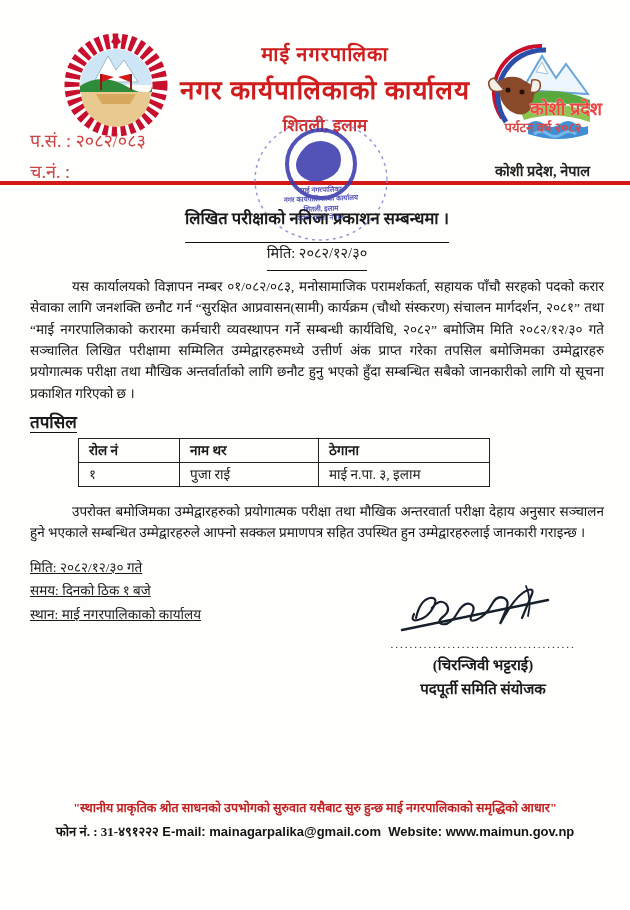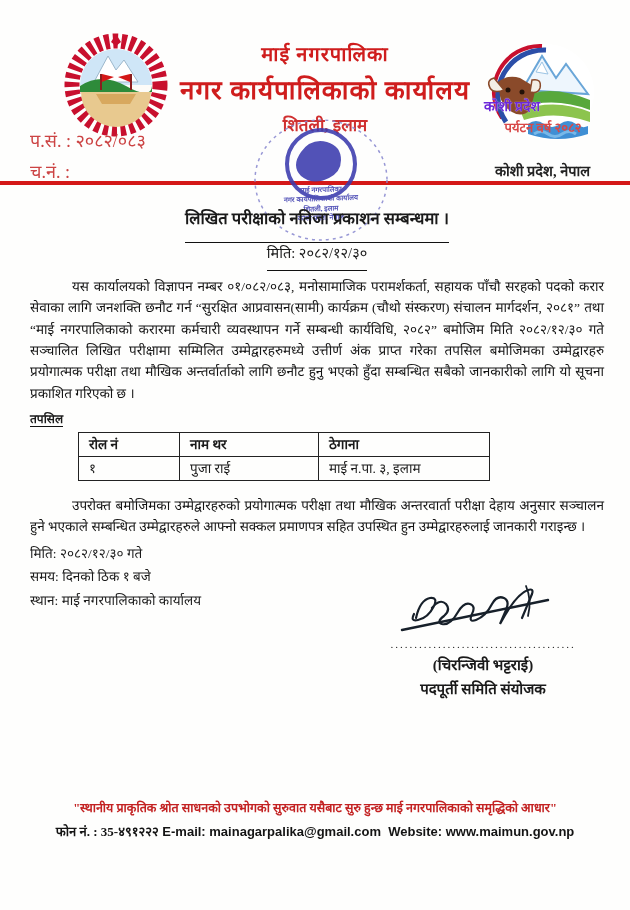--- a/index.html
+++ b/index.html
@@ -5,22 +5,22 @@
   html,body{margin:0;padding:0;background:#e8e8e8;}
   .page{
     position:relative;width:630px;height:910px;margin:0 auto;
     background:#fefefd;overflow:hidden;
     font-family:"Liberation Serif","DejaVu Serif",serif;
     color:#1a1a1a;
   }
   
   .emblem{position:absolute;left:56px;top:30px;width:120px;height:110px;}
   .koshi-logo{position:absolute;right:28px;top:38px;width:118px;height:112px;}
-  .koshi-title{position:absolute;left:0;right:0;top:58px;text-align:left;
-    color:#6d28d9;font-weight:bold;font-size:14px;text-shadow:0 0 1px #fff;}
+  .koshi-title{position:absolute;left:0;right:0;top:58px;text-align:right;
+    color:#ef4444;font-weight:bold;font-size:18px;text-shadow:0 0 1px #fff;}
   .koshi-sub{position:absolute;left:0;right:0;top:80px;text-align:center;
     color:#d84848;font-size:13px;font-weight:bold;}
   .head-center{position:absolute;left:150px;top:40px;width:350px;text-align:center;}
   .title1{color:#cf1d1d;font-size:20px;font-weight:bold;letter-spacing:1px;}
   .title2{color:#cf1d1d;font-size:26px;font-weight:bold;margin-top:4px;letter-spacing:1px;}
   .title3{color:#d03030;font-size:17px;font-weight:bold;margin-top:6px;}
   .ref-block{position:absolute;left:30px;top:126px;color:#c44;font-size:18px;line-height:1.7;}
   .province-line{position:absolute;right:40px;top:160px;font-size:14.5px;color:#222;font-weight:bold;}
   .red-rule{position:absolute;left:0;right:0;top:181px;height:4px;background:#d41818;}
   
@@ -28,27 +28,27 @@
   .stamp-texts{position:absolute;left:0;right:0;top:68px;text-align:center;
     color:#3b3bae;font-size:7px;line-height:1.35;font-weight:bold;}
   .stamp-texts div{transform:rotate(-2deg);}
   
   .content{position:absolute;left:30px;right:26px;top:206px;font-size:13.5px;}
   .subject{text-align:center;font-weight:bold;font-size:16.5px;}
   .subject span{border-bottom:1.6px solid #111;padding-bottom:14px;}
   .dateline{text-align:center;font-size:14.5px;margin-top:13px;}
   .dateline span{border-bottom:1.2px solid #111;padding-bottom:9px;}
   .para{margin-top:14px;text-align:justify;text-indent:42px;line-height:1.58;color:#141414;}
-  .sec-head{font-weight:bold;font-size:12px;margin-top:6px;}
+  .sec-head{font-weight:bold;font-size:17px;margin-top:6px;}
   .sec-head span{border-bottom:1.6px solid #111;}
   table.roll{border-collapse:collapse;margin:5px 0 0 48px;font-size:13.5px;}
   table.roll th,table.roll td{border:1.6px solid #222;padding:2px 10px 3px;text-align:left;font-weight:bold;}
   table.roll td{font-weight:normal;}
   .col-roll{width:80px;}.col-name{width:118px;}.col-addr{width:150px;}
-  .details{margin-top:4px;line-height:1.75;}
+  .details{margin-top:12px;line-height:1.75;text-decoration:underline;}
   
   .sign-block{position:absolute;right:42px;top:578px;width:210px;text-align:center;}
   .sign-svg{width:170px;height:62px;}
   .dotline{color:#222;font-size:11px;letter-spacing:2px;margin-top:-6px;}
   .sign-name{font-size:15px;font-weight:bold;margin-top:4px;}
   .sign-title{font-size:15px;font-weight:bold;margin-top:4px;}
   
   .footer{position:absolute;left:0;right:0;top:799px;text-align:center;}
   .slogan{color:#c32222;font-weight:bold;font-size:12.5px;}
   .contact{margin-top:6px;font-size:13px;font-weight:bold;color:#141414;
@@ -169,19 +169,19 @@
       <path d="M128 8 q6 14 2 30" fill="none" stroke="#17202a" stroke-width="1.8" stroke-linecap="round"></path>
     </svg>
     <div class="dotline">.......................................</div>
     <div class="sign-name">(चिरन्जिवी भट्टराई)</div>
     <div class="sign-title">पदपूर्ती समिति संयोजक</div>
   </div>
 
   <div class="footer">
     <div class="slogan">"स्थानीय प्राकृतिक श्रोत साधनको उपभोगको सुरुवात यसैबाट सुरु हुन्छ माई नगरपालिकाको समृद्धिको आधार"</div>
     <div class="contact">
-      <span class="np">फोन नं. : 35-४९१२२२</span>
+      <span class="np">फोन नं. : 31-४९१२२२</span>
       <span>E-mail: mainagarpalika@gmail.com</span>&nbsp;
       <span>Website: www.maimun.gov.np</span>
     </div>
   </div>
 
 </div>
 
 </body></html>

